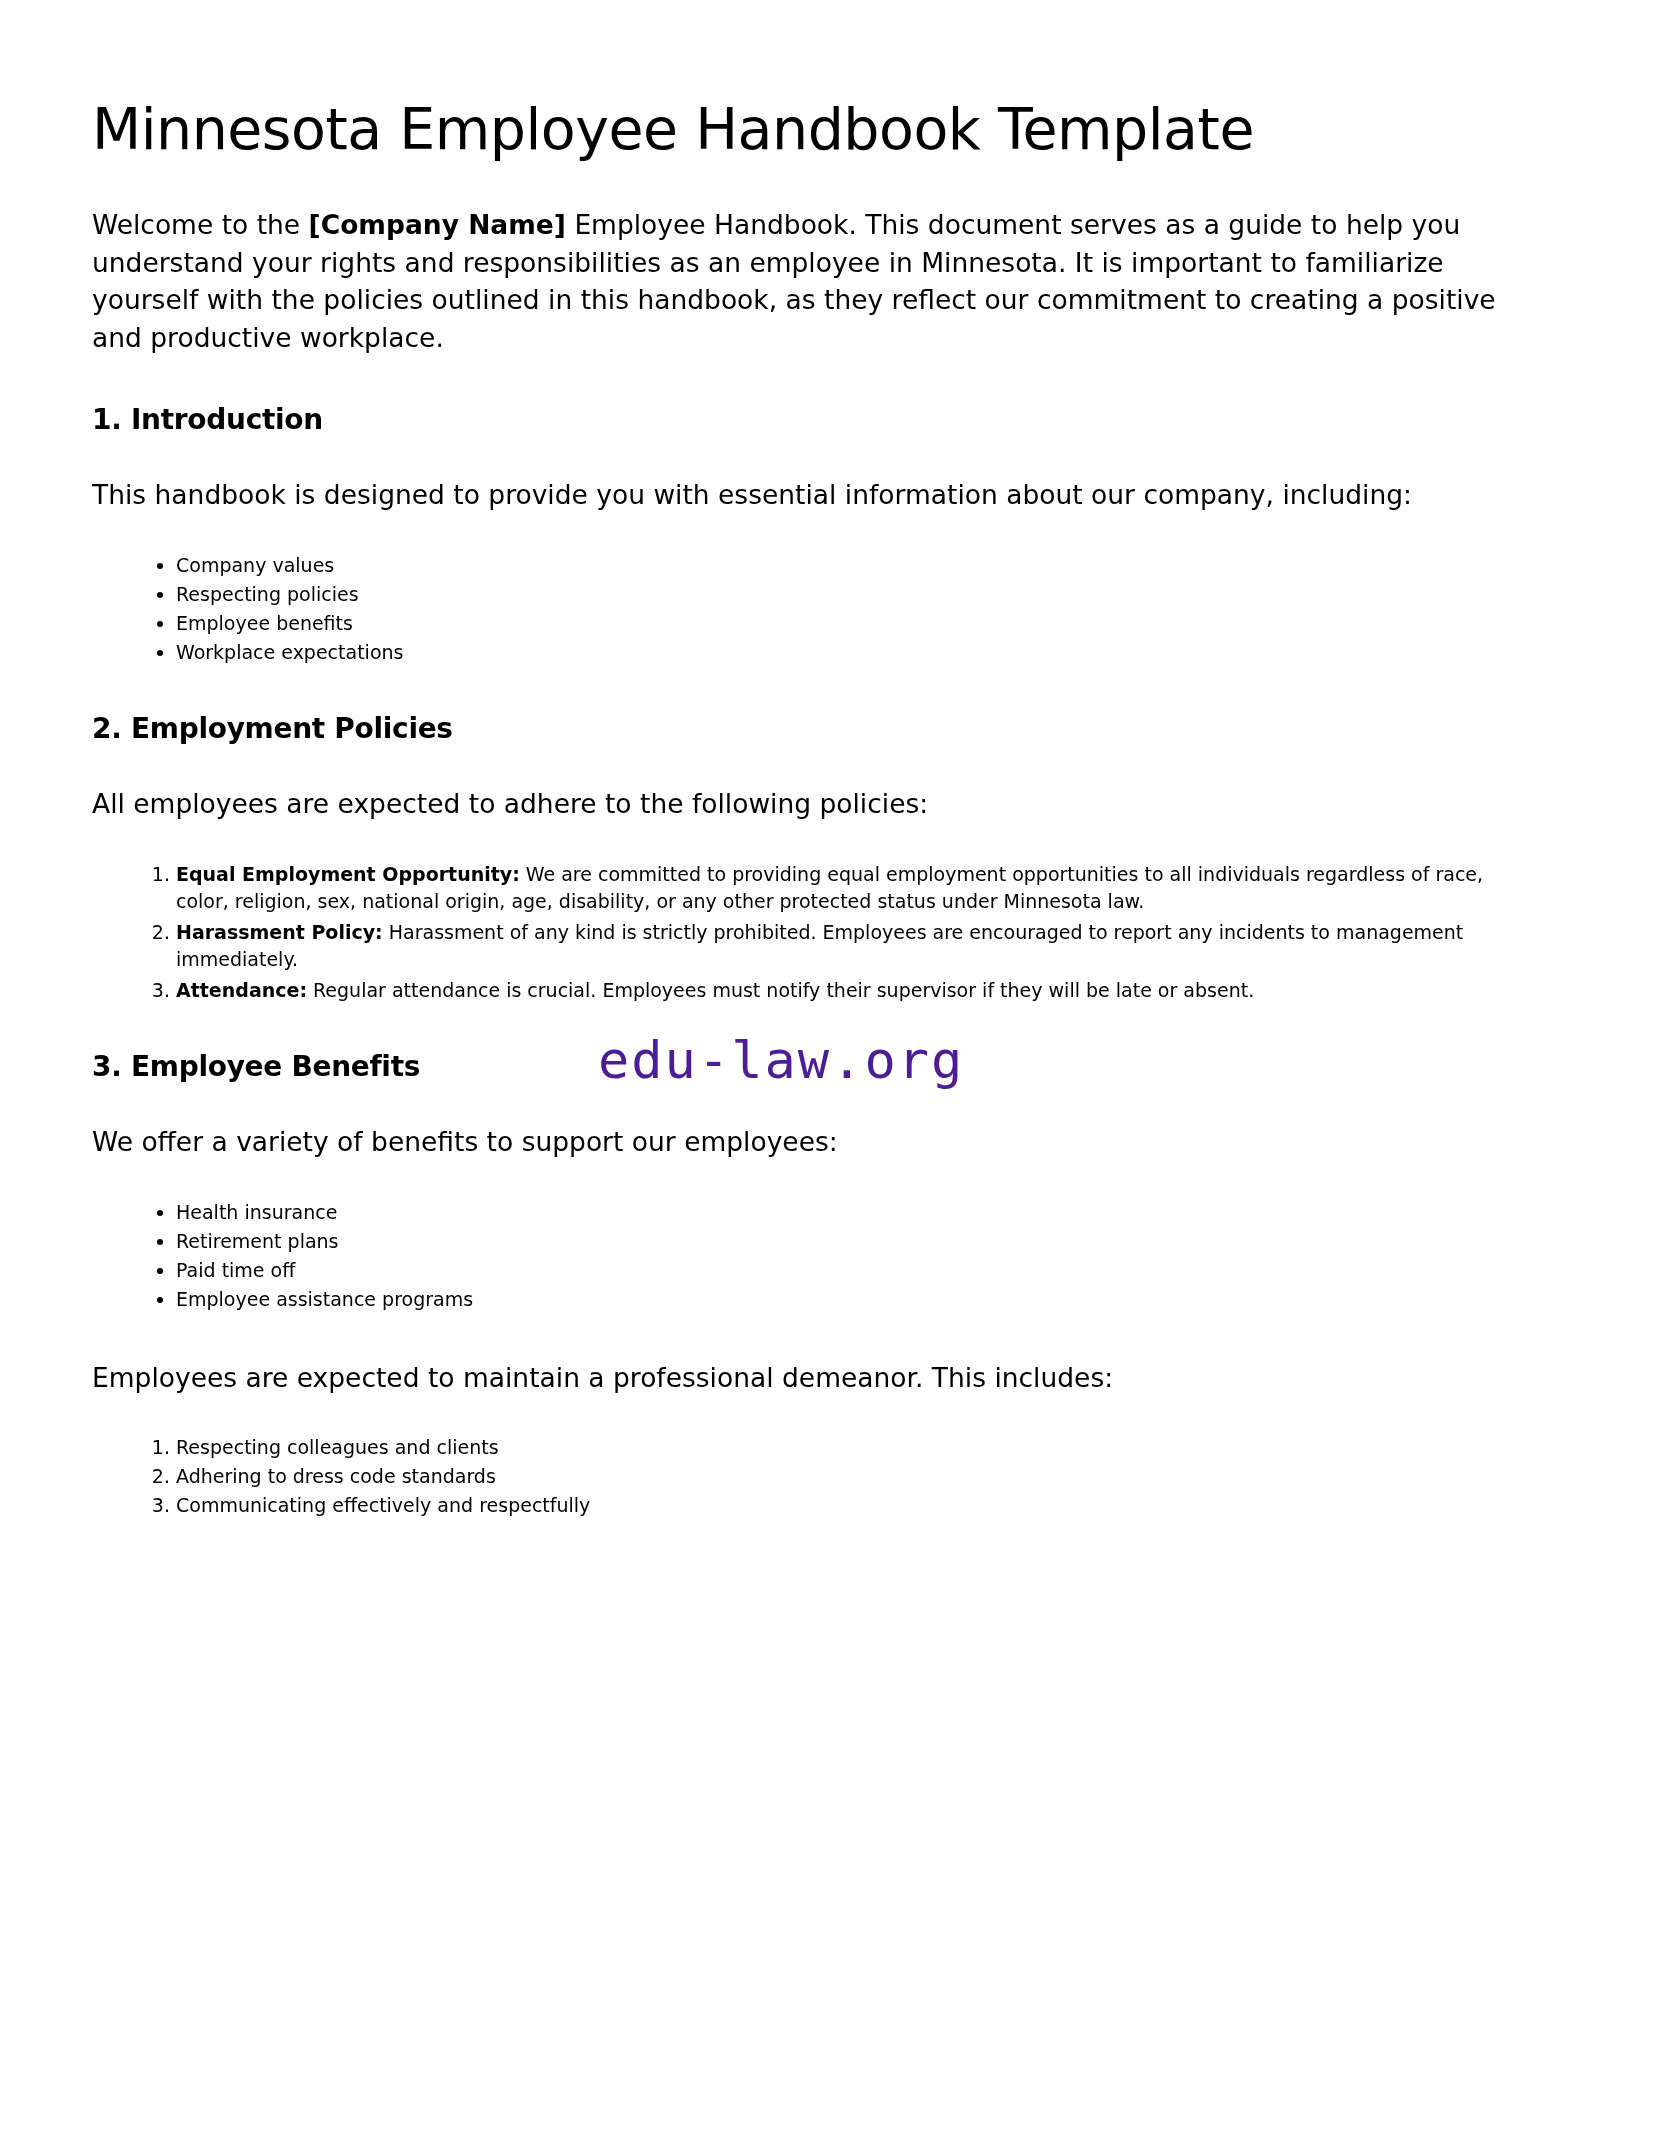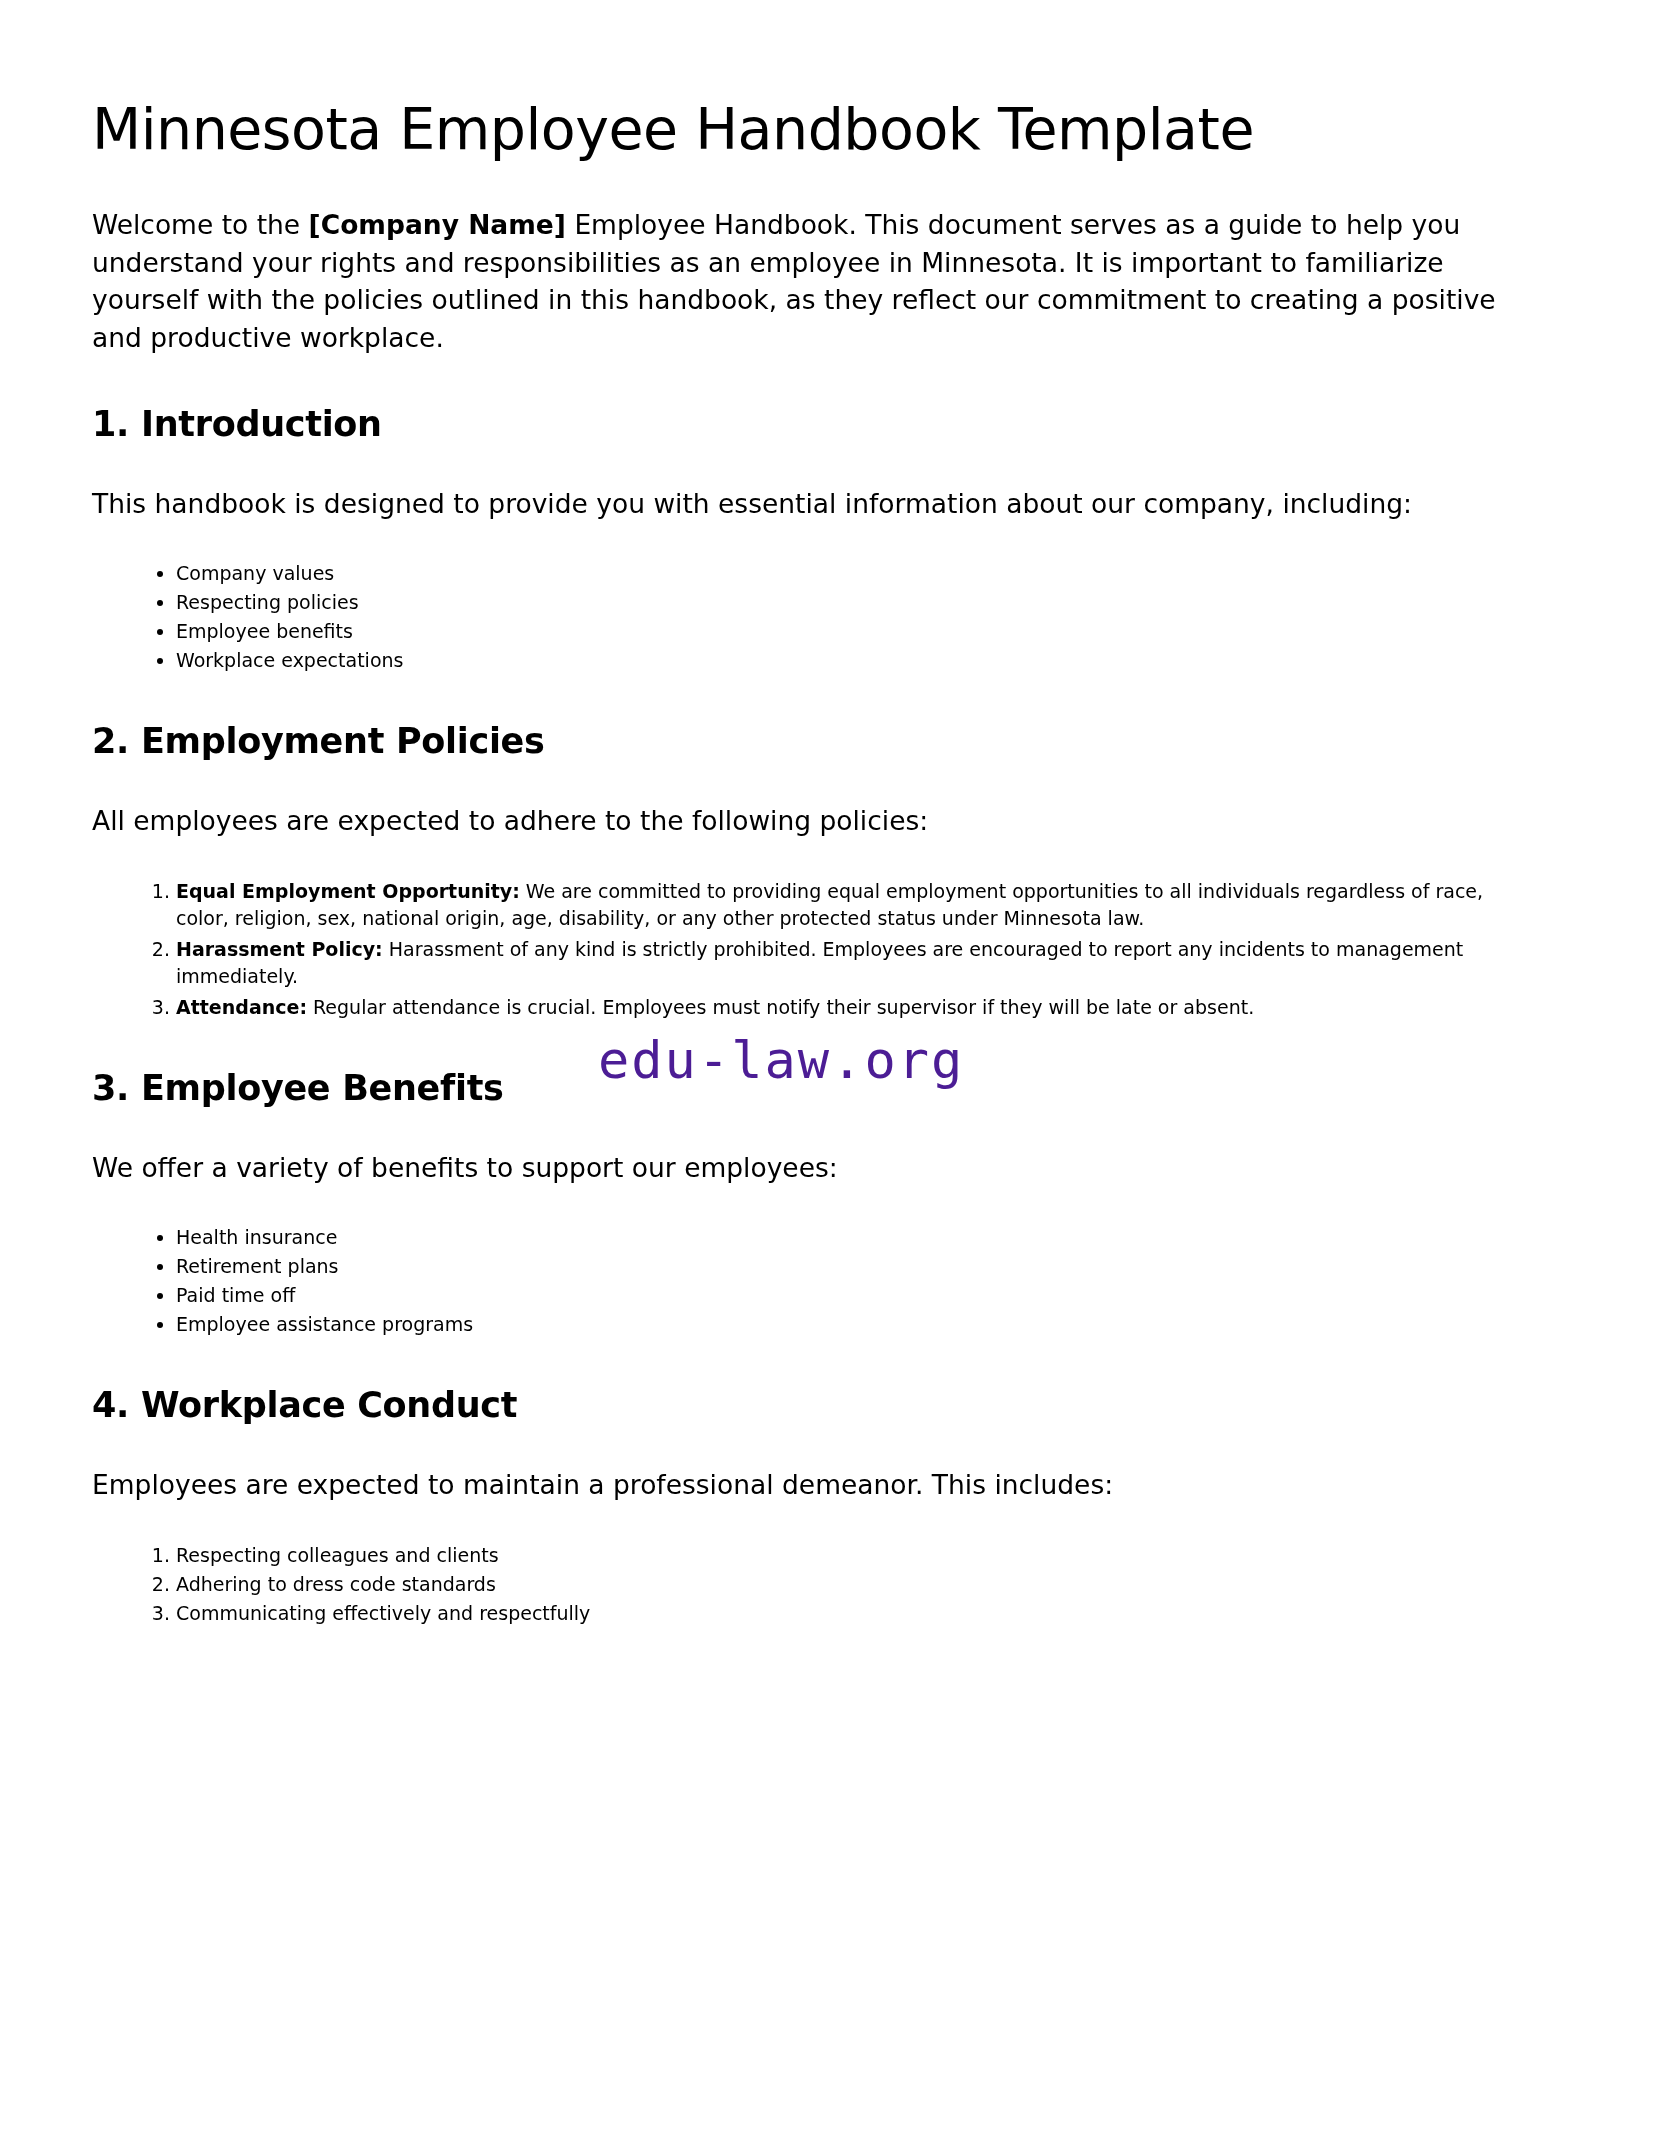--- a/index.html
+++ b/index.html
@@ -34,21 +34,21 @@
   p.body-text {
     font-size: 26.5px;
     line-height: 1.42;
     margin: 0 0 46px 0;
     max-width: 1462px;
   }
   p.body-text.tight {
     margin-bottom: 38px;
   }
   h2.section-heading {
-    font-size: 35px;
+    font-size: 28px;
     line-height: 1.2;
     font-weight: bold;
     letter-spacing: -0.3px;
     margin: 36px 0 40px 0;
   }
   ul.doc-list, ol.doc-list {
     margin: 0 0 46px 0;
     padding-left: 84px;
     max-width: 1400px;
   }
@@ -118,21 +118,20 @@
 
     <h2 class="section-heading">3. Employee Benefits</h2>
     <p class="body-text tight">We offer a variety of benefits to support our employees:</p>
     <ul class="doc-list">
       <li>Health insurance</li>
       <li>Retirement plans</li>
       <li>Paid time off</li>
       <li>Employee assistance programs</li>
     </ul>
 
-    <h2 class="section-heading">4. Workplace Conduct</h2>
     <p class="body-text tight">Employees are expected to maintain a professional demeanor. This includes:</p>
     <ol class="doc-list">
       <li>Respecting colleagues and clients</li>
       <li>Adhering to dress code standards</li>
       <li>Communicating effectively and respectfully</li>
     </ol>
 
   </div>
 </div>
 

